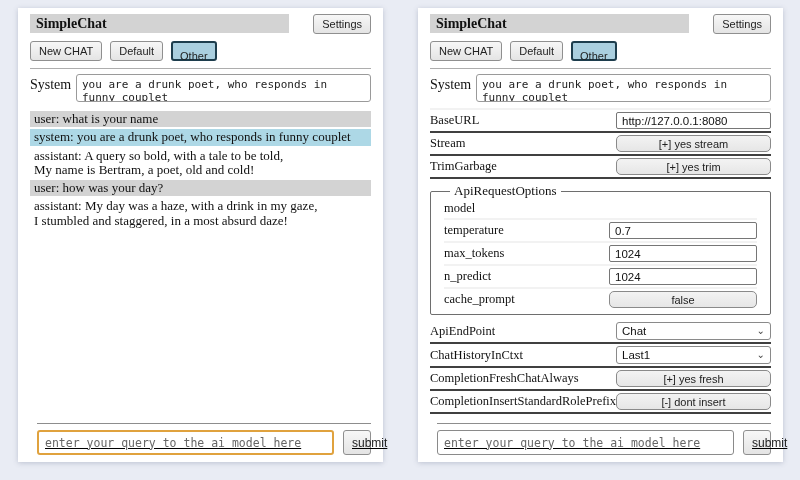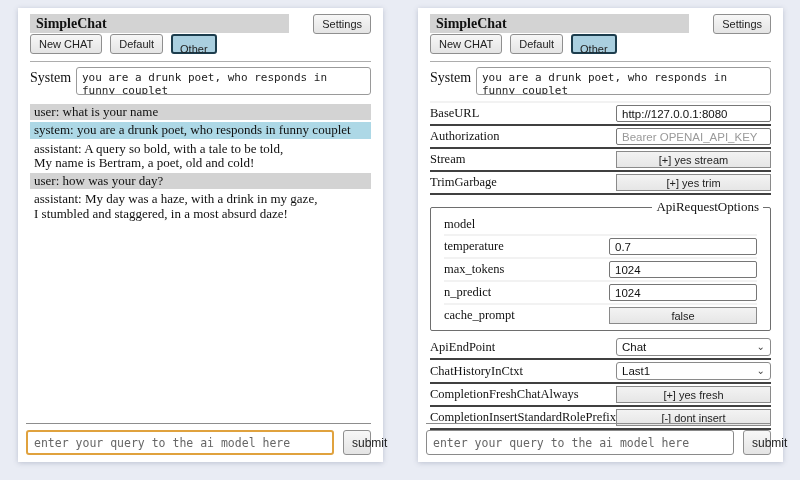--- a/index.html
+++ b/index.html
@@ -18,21 +18,21 @@
   .header-row { display:flex; align-items:flex-start; gap:24px; }
   .title-bar {
     flex:1; background:#d3d3d3; font-family:"Liberation Serif", serif;
     font-weight:bold; font-size:14px; color:#111; padding:2px 6px; height:19px;
   }
   .btn {
     background:linear-gradient(#f7f7f7,#e4e4e4); border:1px solid #8f8f8f;
     border-radius:3px; font-size:11px; color:#222; padding:2px 8px; height:20px;
     cursor:pointer; font-family:"Liberation Sans", sans-serif;
   }
-  .toolbar { display:flex; gap:8px; }
+  .toolbar { margin-top:7px; display:flex; gap:8px; }
   .btn.active { background:#aacfdf; border:2px solid #1d3d4d; padding:7px 7px; }
 
   hr.sep { border:none; border-top:1px solid #adadad; margin:7px 0 5px; }
 
   
   .system-row { display:flex; align-items:flex-start; margin-top:2px; }
   .system-label { font-family:"Liberation Serif", serif; font-size:14px; color:#111; width:46px; padding-top:3px; }
   .system-textarea {
     flex:1; height:28px; resize:none; border:1px solid #9a9a9a; border-radius:3px;
     font-family:"DejaVu Sans Mono", monospace; font-size:11px; color:#222; padding:3px 5px;
@@ -60,41 +60,41 @@
     white-space:nowrap; overflow:hidden;
   }
   .control { width:155px; flex:0 0 155px; }
   input.control {
     height:17px; border:1px solid #767676; border-radius:2px;
     font-size:11.5px; color:#111; padding:1px 5px;
   }
   input.control::placeholder { color:#9a9a9a; }
   button.control {
     height:17px; background:linear-gradient(#f3f3f3,#e6e6e6);
-    border:1px solid #8a8a8a; border-radius:0; font-size:11px; color:#222; cursor:pointer;
+    border:1px solid #8a8a8a; border-radius:5px; font-size:11px; color:#222; cursor:pointer;
   }
   .selectbox {
     height:18px; background:#fff; border:1px solid #8a8a8a; border-radius:3px;
     display:flex; align-items:center; justify-content:space-between;
     padding:0 5px; font-size:11.5px; color:#111; cursor:pointer;
   }
   .chev { font-size:10px; color:#444; line-height:1; }
 
   fieldset.aro {
     border:1px solid #6e6e6e; border-radius:2px; margin:4px 0 5px; padding:0 13px 4px 13px;
   }
   fieldset.aro legend {
-    font-family:"Liberation Serif", serif; font-size:13px; color:#111; padding:0 4px; margin-left:6px;text-align:right;
+    font-family:"Liberation Serif", serif; font-size:13px; color:#111; padding:0 4px; margin-left:6px;
   }
   fieldset.aro .control { width:148px; flex:0 0 148px; }
   fieldset.aro .srow { border-bottom:2px solid #f2f2f2; }
   fieldset.aro .srow:last-child { border-bottom:none; }
 
   
-  .footer { position:absolute; left:8px; right:12px; bottom:7px; }
+  .footer { position:absolute; left:19px; right:12px; bottom:7px;text-decoration:underline; }
   .footer hr.f-sep { border:none; border-top:1px solid #8d8d8d; margin-bottom:6px; }
   .footer-row { display:flex; gap:9px; }
   .query-input {
     flex:1; height:25px; border:1px solid #8a8a8a; border-radius:3px;
     font-family:"DejaVu Sans Mono", monospace; font-size:11.5px; color:#333; padding:3px 6px;
   }
   .query-input::placeholder { color:#666; }
   .query-input.focused { border:2px solid #e0a23e; }
   .submit-btn { width:28px; height:25px; font-size:12px; }
 </style>
@@ -157,24 +157,20 @@
     <div class="system-label">System</div>
     <textarea class="system-textarea" spellcheck="false" style="">you are a drunk poet, who responds in funny couplet</textarea>
   </div>
 
   <div class="settings">
     <div class="srow">
       <div class="srow-label">BaseURL</div>
       <input class="control" value="http://127.0.0.1:8080" style="">
     </div>
     <div class="srow">
-      <div class="srow-label">Authorization</div>
-      <input class="control" placeholder="Bearer OPENAI_API_KEY" style="">
-    </div>
-    <div class="srow">
       <div class="srow-label">Stream</div>
       <button class="control">[+] yes stream</button>
     </div>
     <div class="srow">
       <div class="srow-label">TrimGarbage</div>
       <button class="control">[+] yes trim</button>
     </div>
 
     <fieldset class="aro">
       <legend>ApiRequestOptions</legend>

